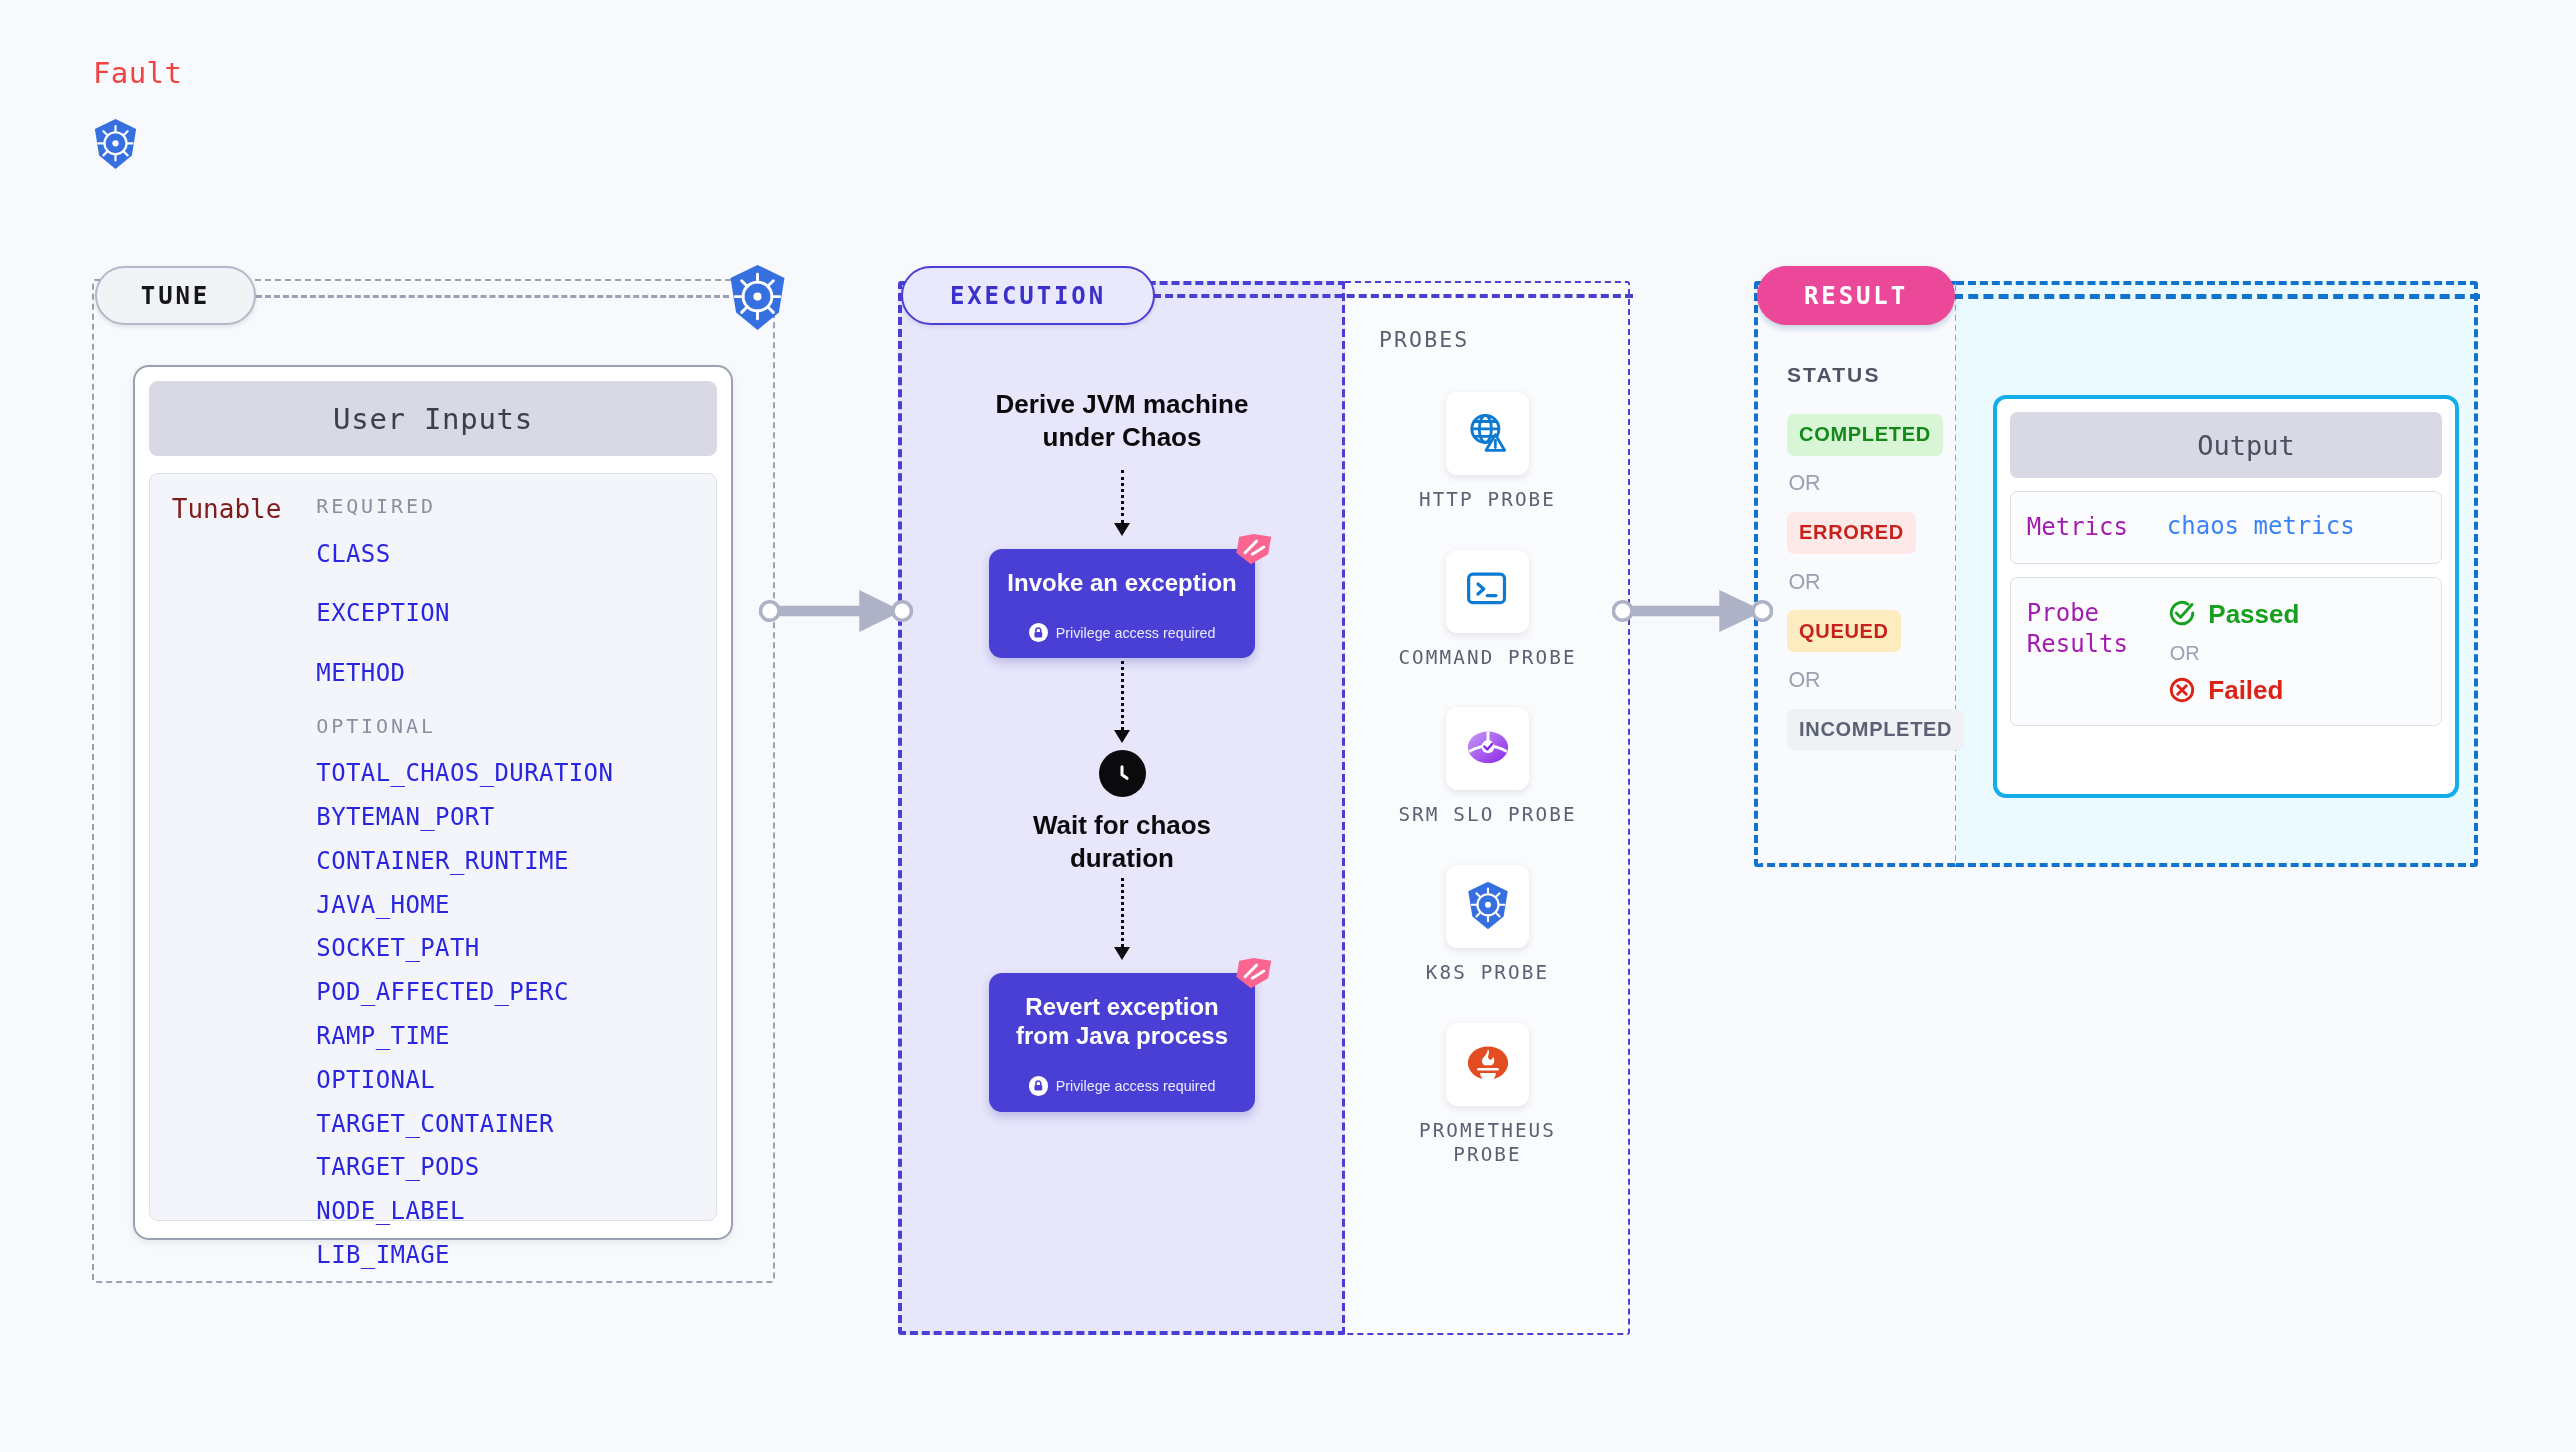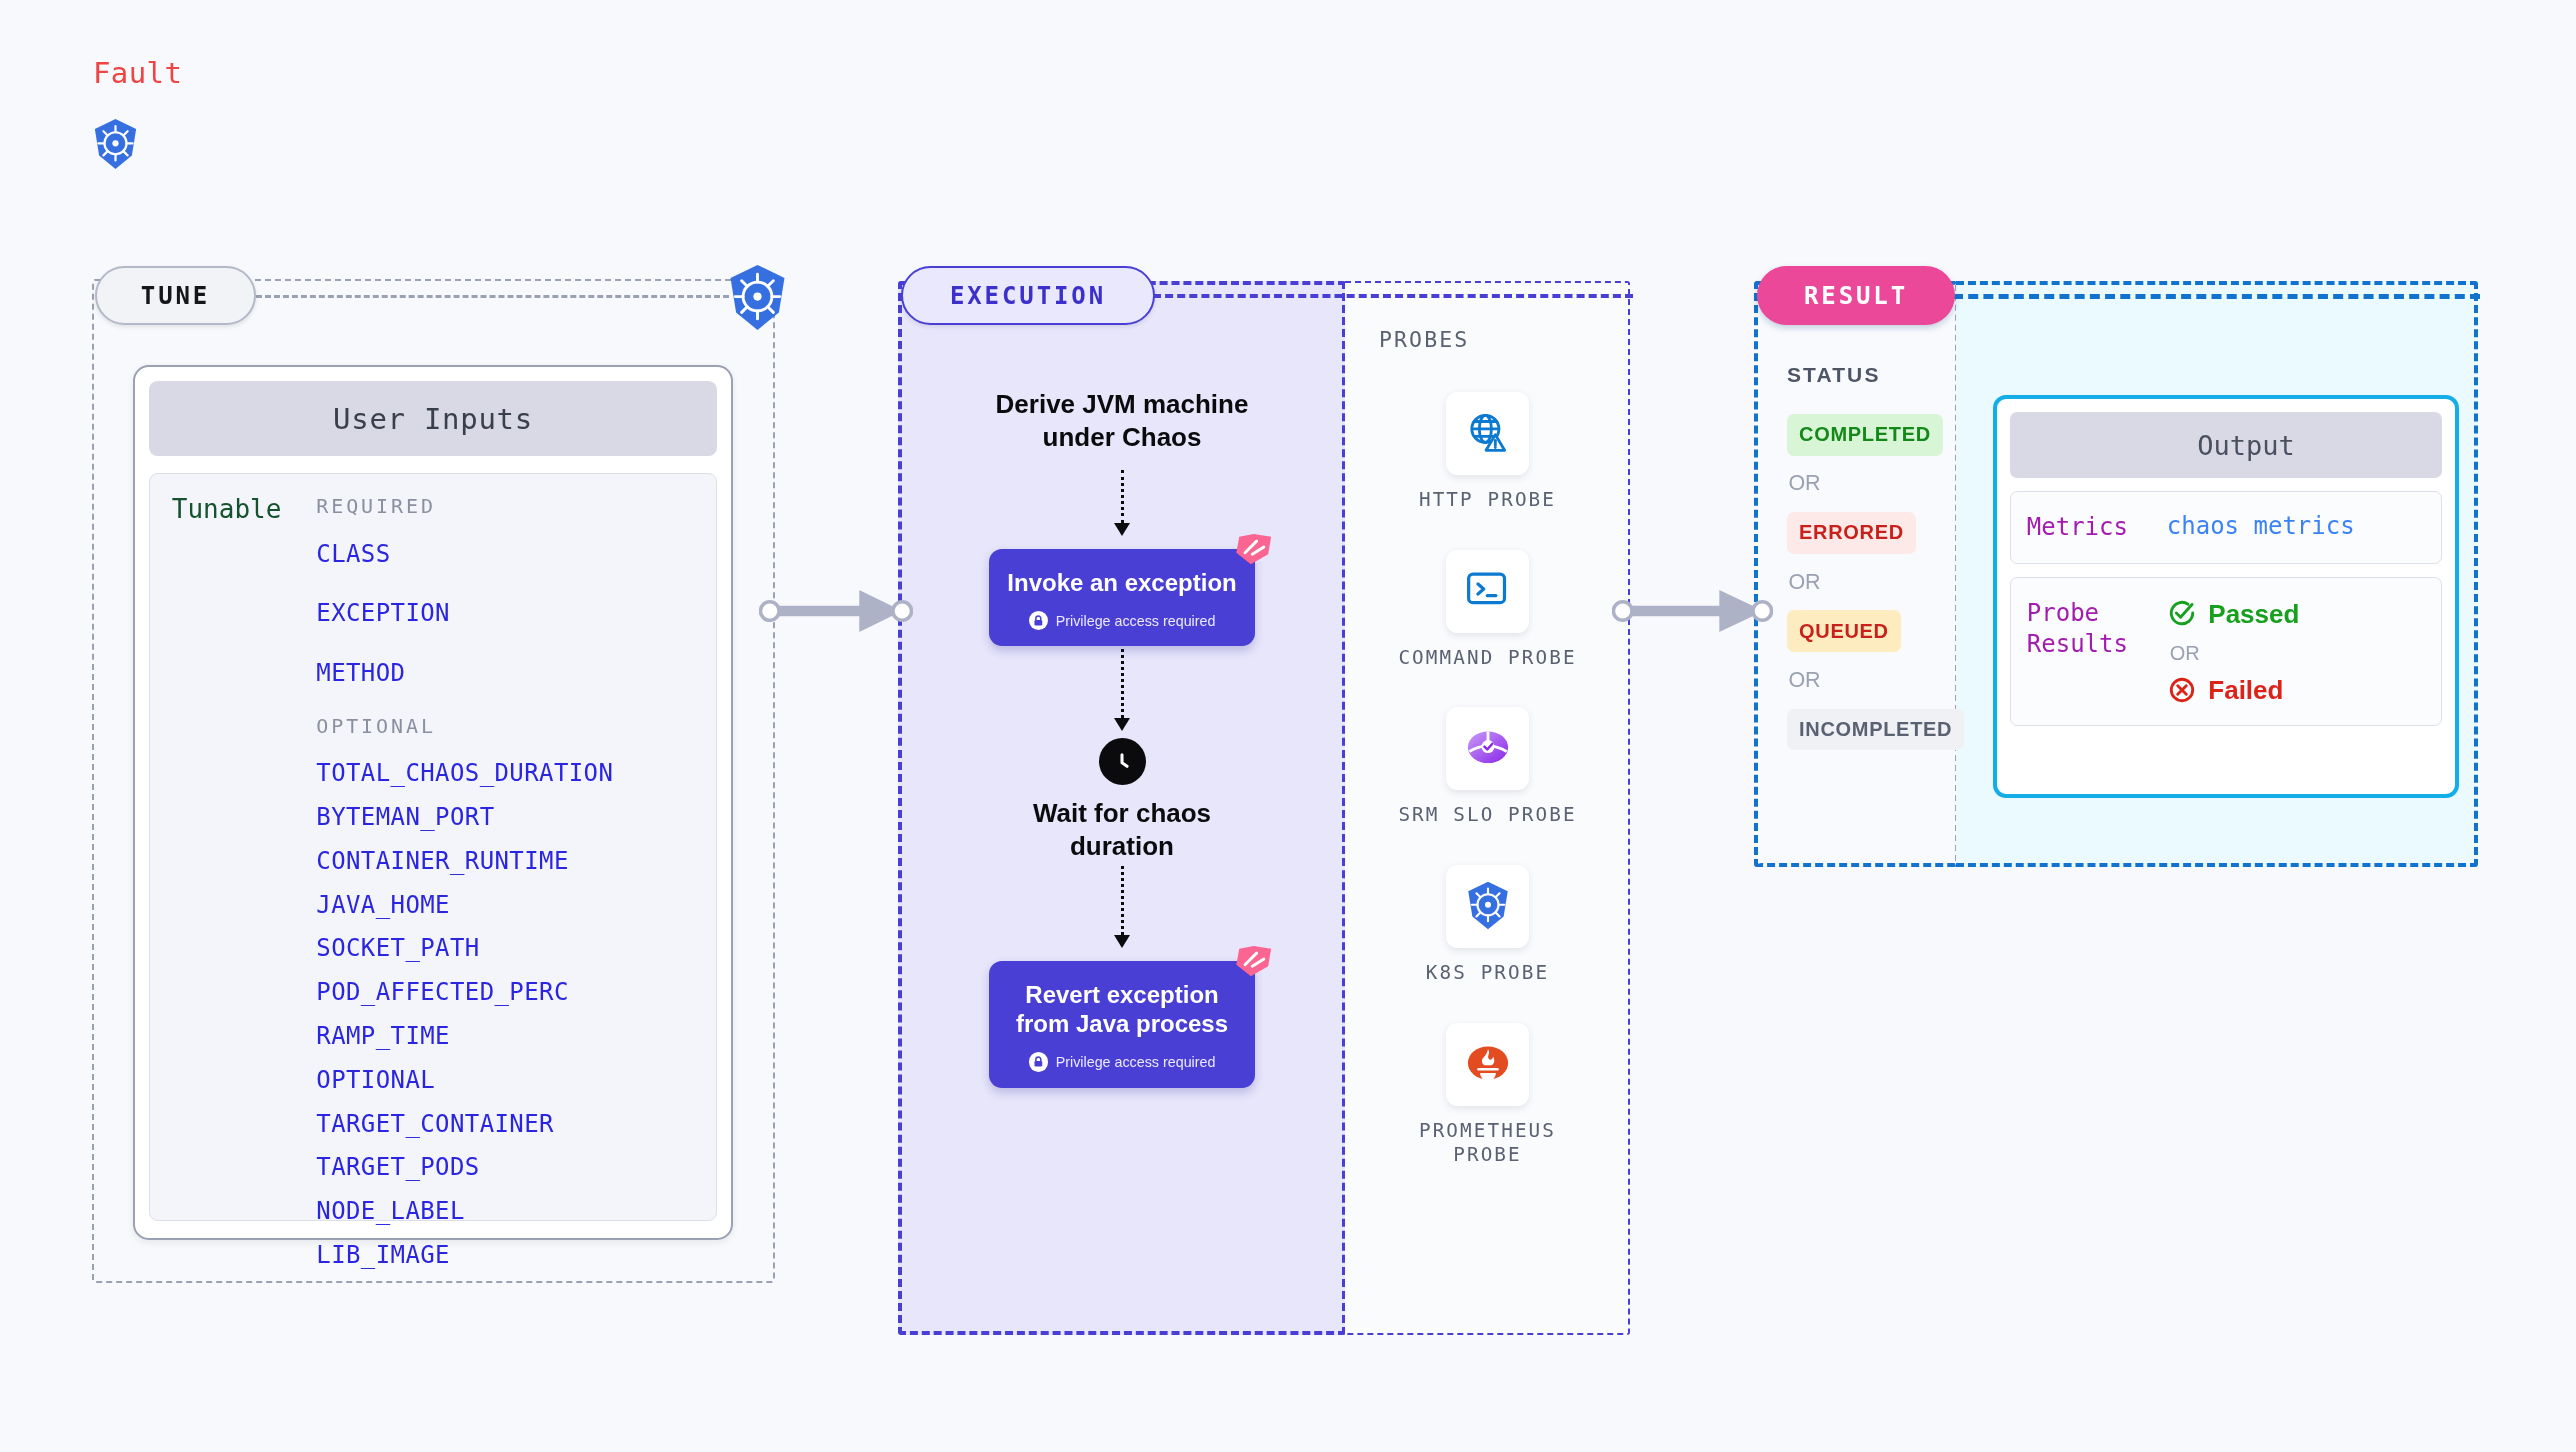--- a/index.html
+++ b/index.html
@@ -116,21 +116,21 @@
     font-size: 29px; color: #3a3f4d; letter-spacing: 0.7px;
   }
   .ui-body {
     margin-top: 17px; height: 748px;
     background: #f4f5fa; border: 1.4px solid #dcdfe8; border-radius: 8.6px;
     display: flex; padding: 20px 0 0 0;
   }
   .tunable-label {
     width: 166px; padding-left: 21.5px; flex: 0 0 166px;
     font-family: "DejaVu Sans Mono", monospace;
-    font-size: 26px; color: #14532d;
+    font-size: 26px; color: #7f1d1d;
   }
   .params { flex: 1; }
   .sec-title {
     font-family: "DejaVu Sans Mono", monospace;
     font-size: 20px; letter-spacing: 2.9px; color: #8a90a0;
     margin-bottom: 21.5px;
   }
   .sec-title.optional { margin-top: 27px; }
   .param {
     font-family: "DejaVu Sans Mono", monospace;
@@ -164,21 +164,21 @@
   .purple-node {
     position: relative;
     width: 266px; border-radius: 13px; background: #4a3fd4;
     color: #ffffff; text-align: center;
     box-shadow: 0 4.3px 10px rgba(40,30,150,.22);
     padding: 18.6px 14.3px 15.8px;
     margin-top: 13px;
   }
   .purple-node .nd-title { font-size: 24px; font-weight: 700; line-height: 1.22; }
   .purple-node .nd-sub {
-    margin-top: 14px;
+    margin-top: 26px;
     display: flex; align-items: center; justify-content: center; gap: 7.9px;
     font-size: 14.3px; color: #eceaff;
   }
   .lockdot {
     width: 19.3px; height: 19.3px; border-radius: 50%; background: #ffffff;
     display: inline-flex; align-items: center; justify-content: center;
   }
   .harness-flag { position: absolute; right: -18.6px; top: -18.6px; }
   .clock {
     width: 47px; height: 47px; border-radius: 50%; background: #0b0b0d;

